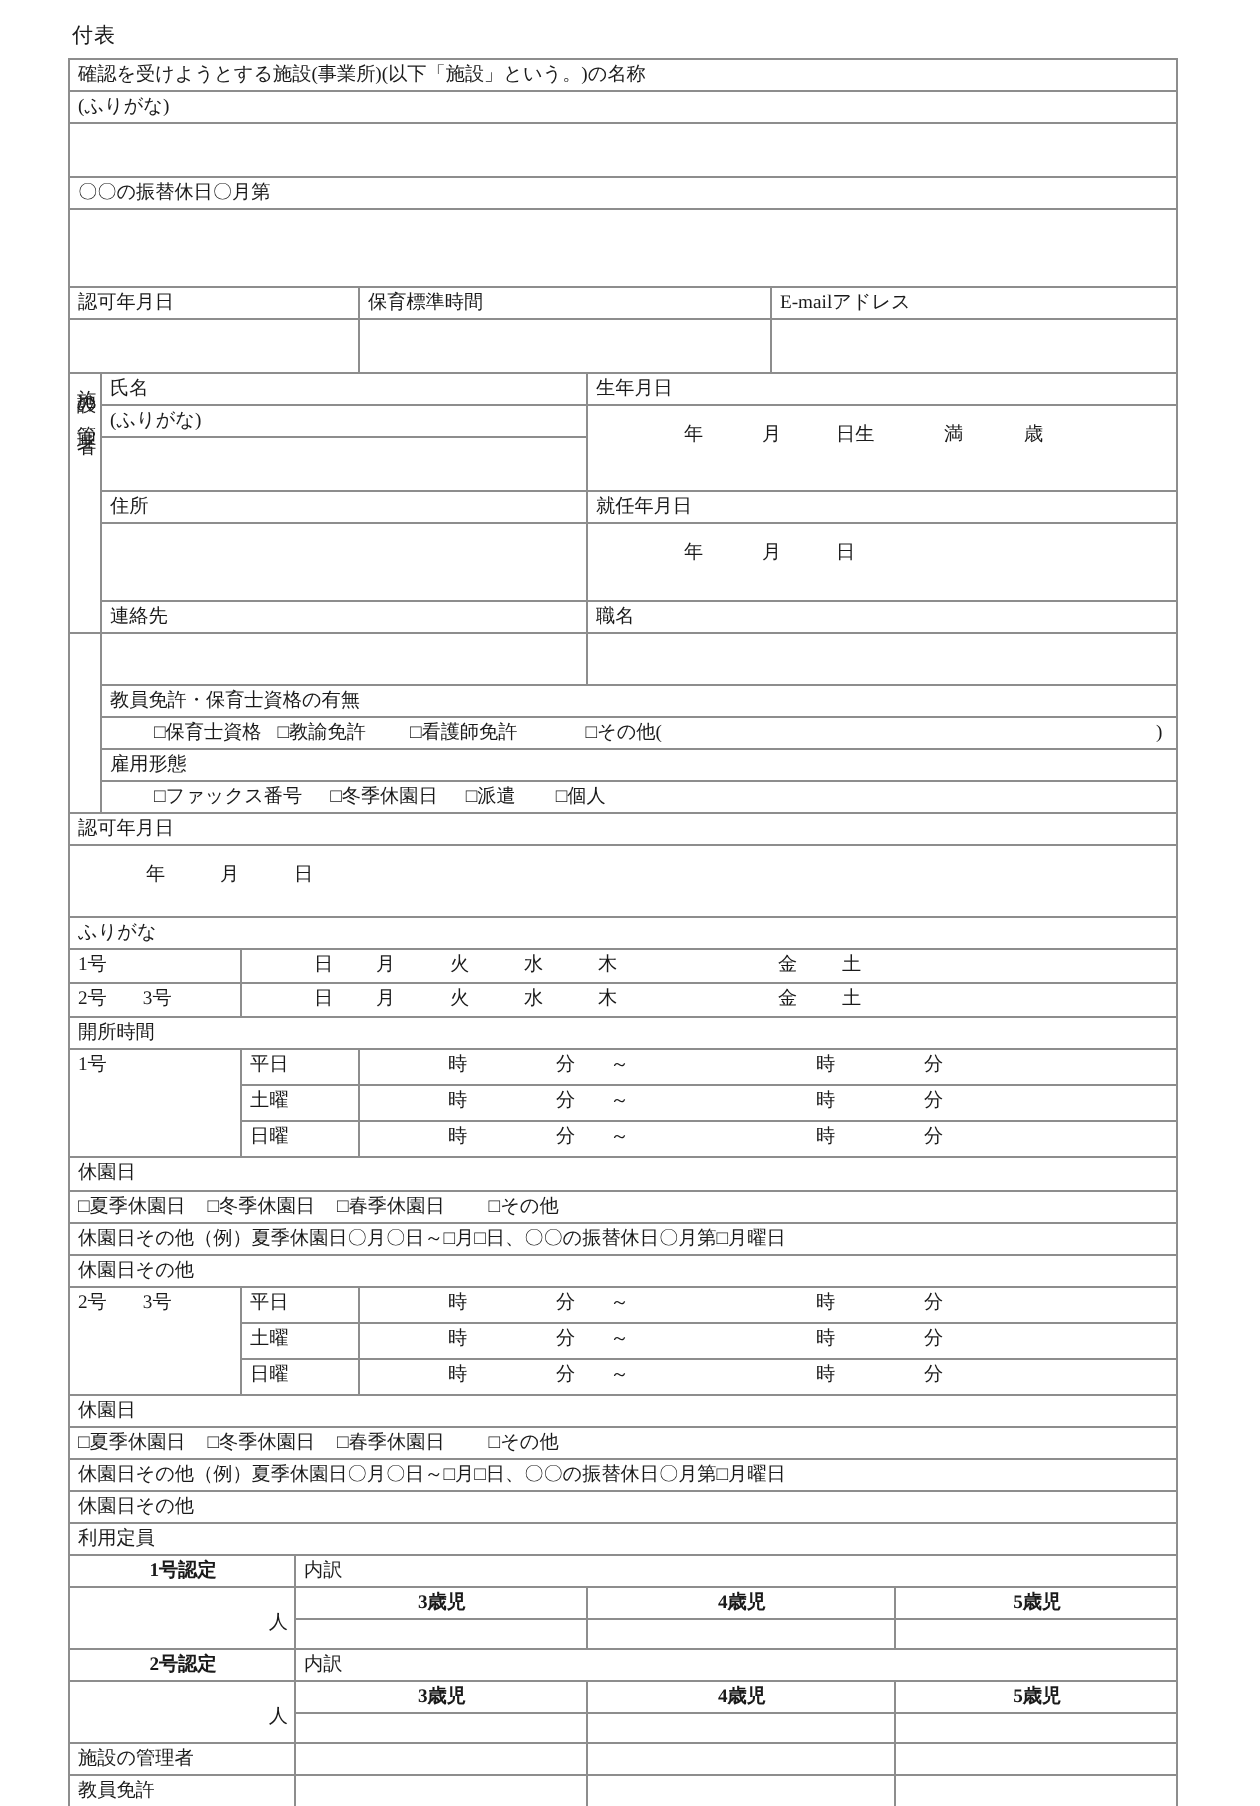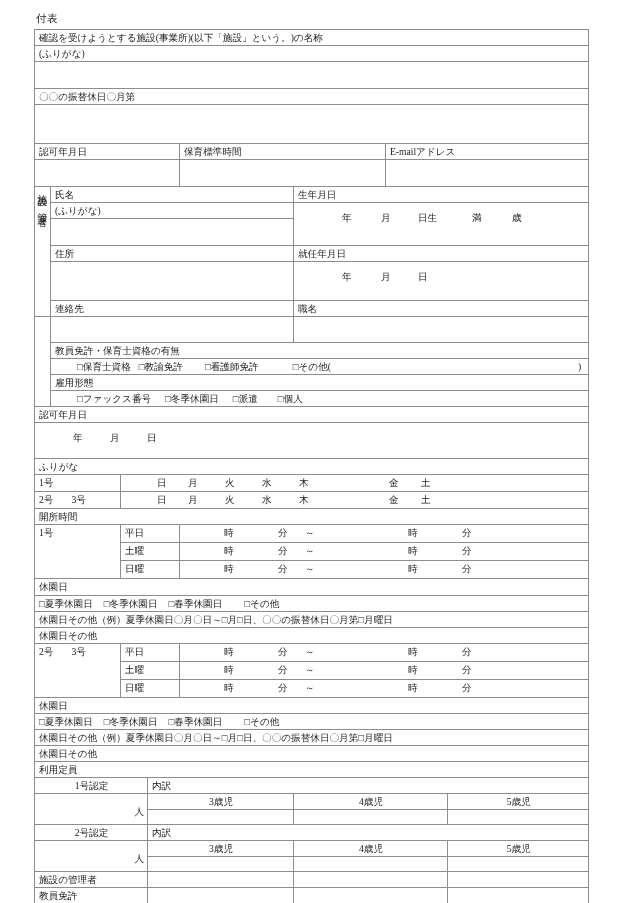--- a/index.html
+++ b/index.html
@@ -69,21 +69,21 @@
   .vlabel-text {
     writing-mode: vertical-rl;
     text-orientation: upright;
     display: inline-block;
     letter-spacing: 2.5px;
     line-height: 1;
     font-size: 9.6px;
     white-space: nowrap;
   }
 
-  .center { text-align: center; }
+  .center { text-align: center; font-weight: bold; }
   .right  { text-align: right; }
 
   
   .days {
     display: block;
     padding: 2px 0 2px 0;
     position: relative;
     height: 12px;
   }
   .days span {

